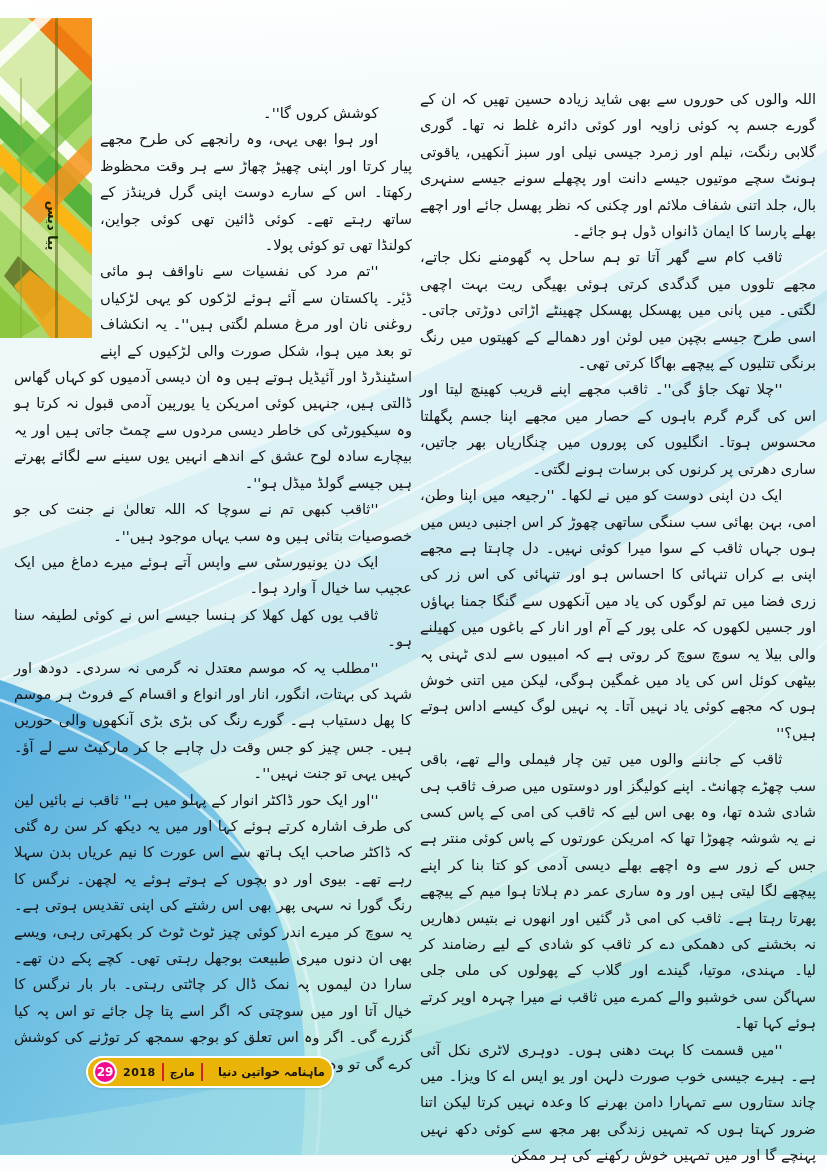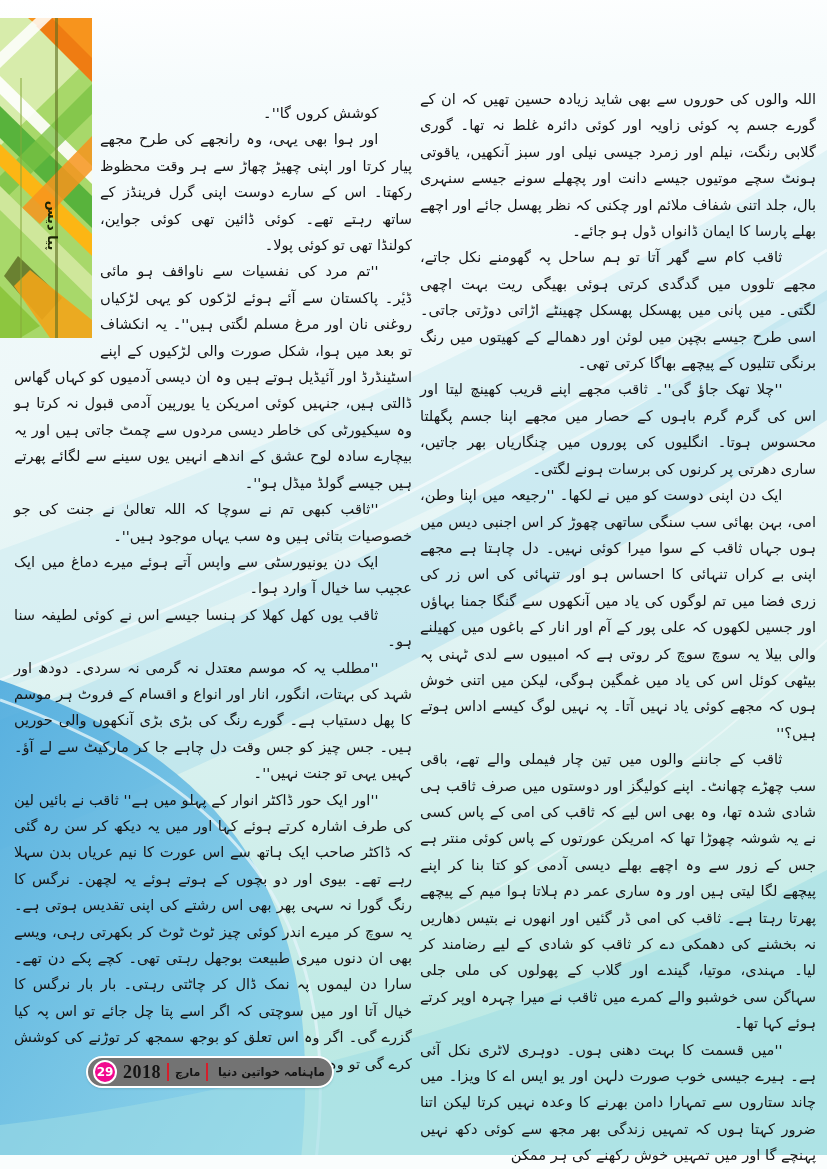--- a/index.html
+++ b/index.html
@@ -35,36 +35,36 @@
     color: #151515; font-size: 14.6px; line-height: 26.4px;
   }
   .col p { text-indent: 2.3em; margin: 0; }
   .col p.flush { text-indent: 0; }
   .col-right { left: 420px; top: 86px; width: 396px; height: 962px; }
   .col-left  { left: 14px;  top: 100px; width: 398px; height: 952px; }
   .graphic-spacer { float: left; width: 86px; height: 244px; }
   .footer-pill {
     position: absolute; left: 86px; top: 1056px; width: 248px; height: 32px;
     z-index: 3;
-    background: #737373;
+    background: #eab308;
     border: 2px solid #ffffff;
     border-radius: 17px;
     display: flex; align-items: center; direction: ltr;
     padding: 0 7px 0 5px; gap: 6px;
     box-shadow: 0 1px 2px rgba(60,120,140,0.25);
   }
   .page-circle {
     width: 24px; height: 24px; border-radius: 50%;
     background: #f2098f; border: 2px solid #ffffff;
     color: #ffffff; font-weight: bold; font-size: 12px;
     display: flex; align-items: center; justify-content: center;
     flex: 0 0 auto;
   }
   .footer-year {
-    font-weight: bold; font-size: 18px; color: #141414; letter-spacing: 0.5px; font-family: Liberation Serif, serif;
+    font-weight: bold; font-size: 11px; color: #141414; letter-spacing: 0.5px;
   }
   .footer-divider { width: 2px; height: 18px; background: #d41f2c; flex: 0 0 auto; }
   .footer-month { font-size: 11px; font-weight: bold; color: #141414; direction: rtl; }
   .footer-magazine { font-size: 11.5px; font-weight: bold; color: #141414; direction: rtl; margin-left: auto; }
 </style>
 </head>
 <body>
 
 <svg class="waves" width="827" height="1169" viewBox="0 0 827 1169" xmlns="http://www.w3.org/2000/svg">
   <defs>

